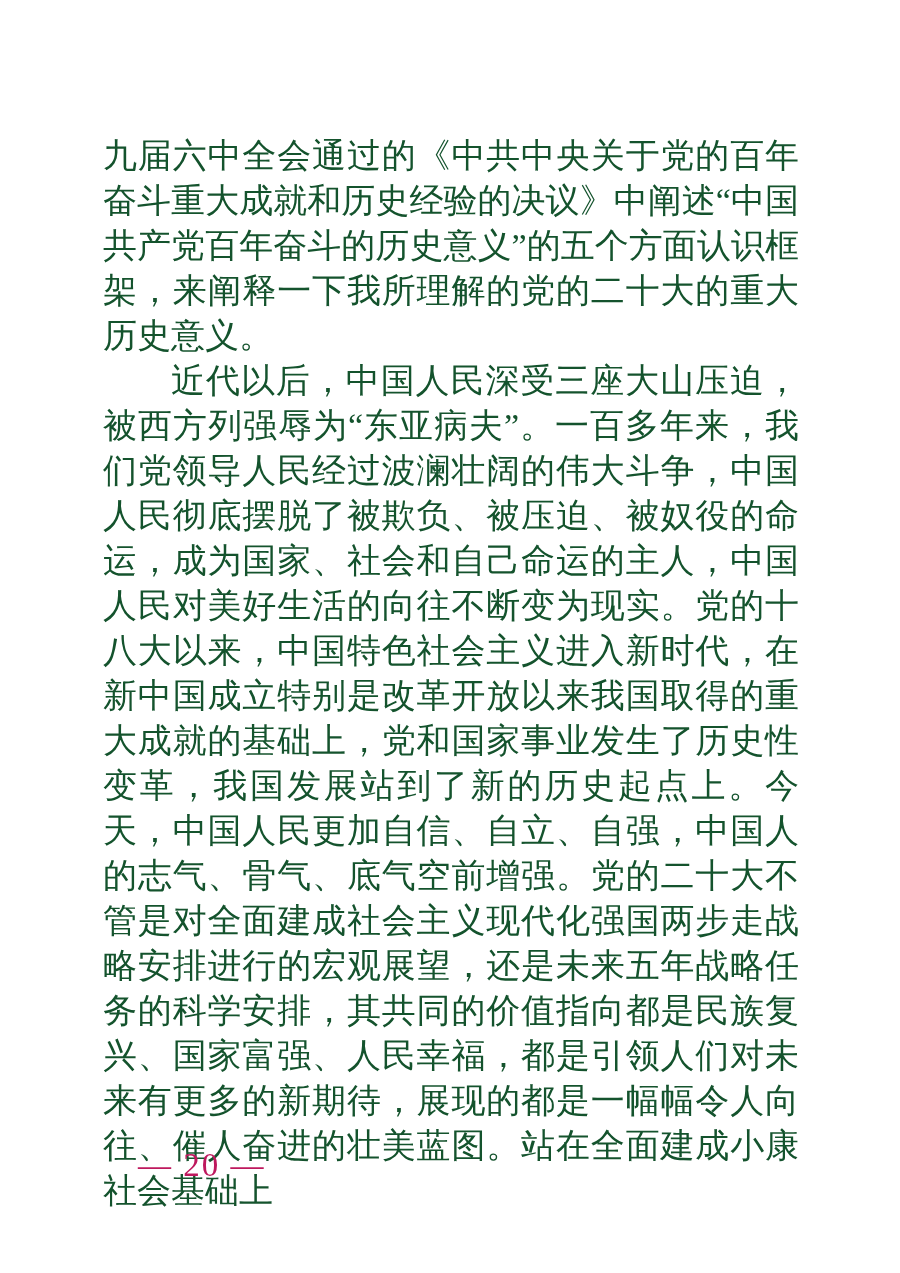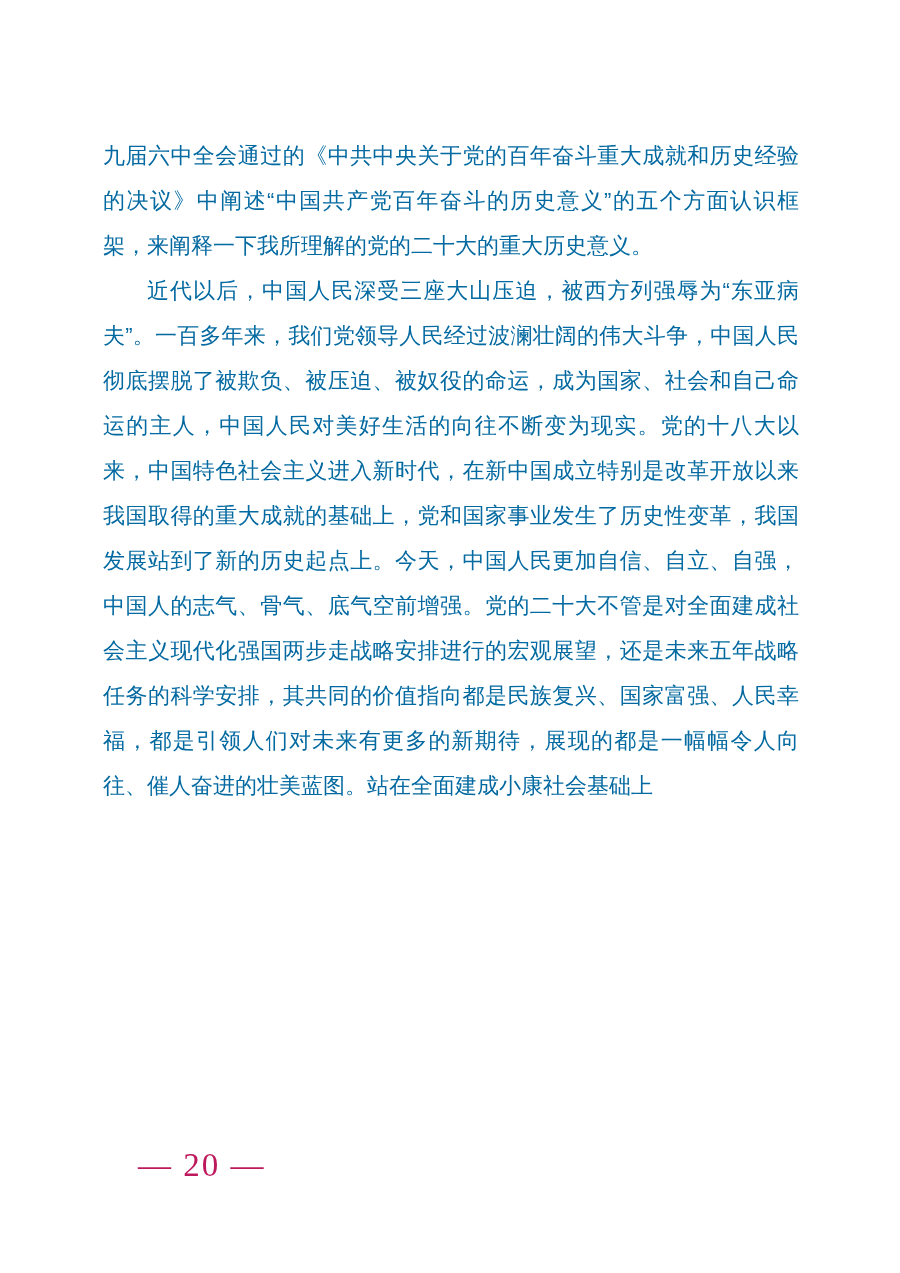--- a/index.html
+++ b/index.html
@@ -18,24 +18,24 @@
     top: 0;
     width: 900px;
     height: 1273px;
     background: #ffffff;
   }
   .document-body {
     position: absolute;
     left: 103px;
     top: 133px;
     width: 696px;
-    font-family: Liberation Sans, sans-serif;
-    font-size: 22px;
+    font-family: Liberation Serif, serif;
+    font-size: 34px;
     line-height: 45px;
-    color: #0369a1;
+    color: #14532d;
     text-align: justify;
   }
   p.para {
     margin: 0;
     padding: 0;
   }
   p.para.indent {
     text-indent: 2em;
   }
   .seg {

